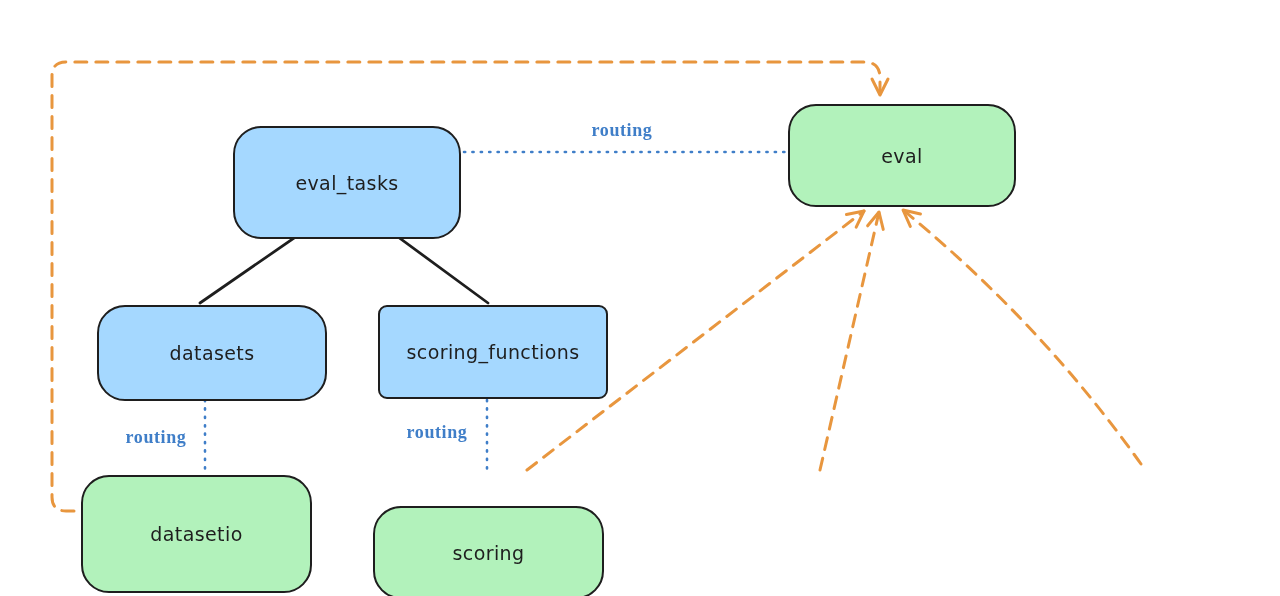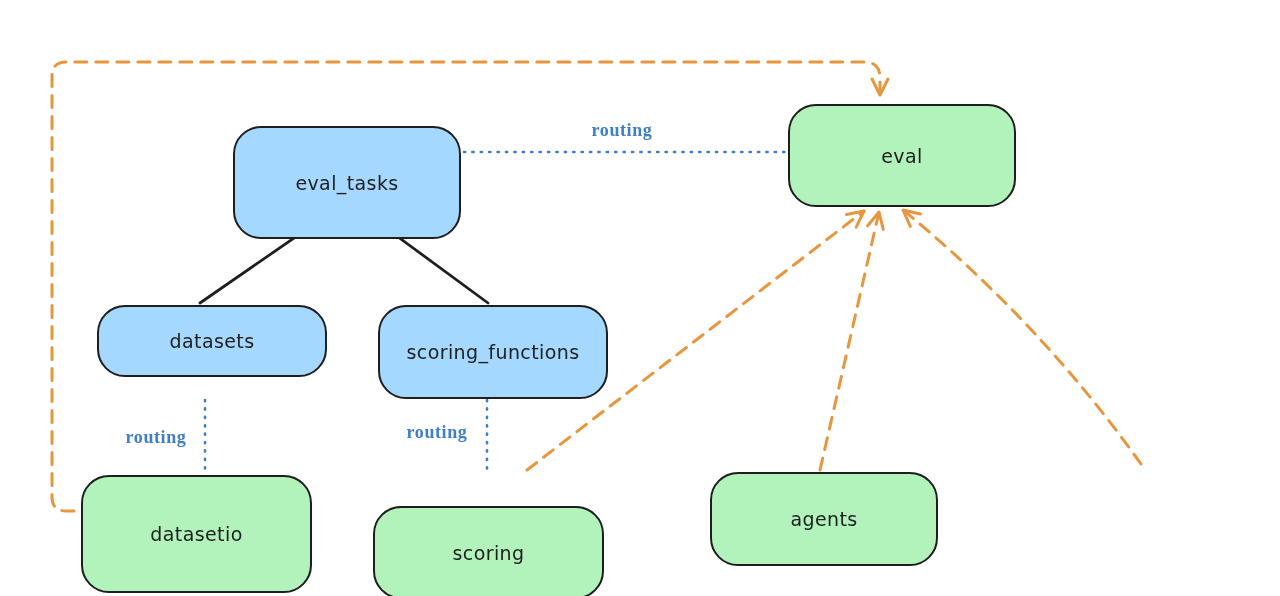--- a/index.html
+++ b/index.html
@@ -118,38 +118,35 @@
   </svg>
 
   <div class="node api" style="left:233px; top:106px; width:228px; height:113px;margin-top:20px;">
     <span>eval_tasks</span>
   </div>
 
   <div class="node provider" style="left:788px; top:104px; width:228px; height:103px;">
     <span>eval</span>
   </div>
 
-  <div class="node api" style="left:97px; top:305px; width:230px; height:72px;">
+  <div class="node api" style="left:97px; top:305px; width:230px; height:96px;">
     <span>datasets</span>
   </div>
 
-  <div class="node api" style="left:378px; top:305px; width:230px; height:94px;">
+  <div class="node api" style="left:378px; top:305px; width:230px; height:94px;border-radius:9px;">
     <span>scoring_functions</span>
   </div>
 
   <div class="node provider" style="left:81px; top:475px; width:231px; height:118px;">
     <span>datasetio</span>
   </div>
 
   <div class="node provider" style="left:373px; top:473px; width:231px; height:93px;margin-top:33px;">
     <span>scoring</span>
   </div>
 
-  <div class="node provider" style="left:710px; top:472px; width:228px; height:94px;">
-    <span>agents</span>
-  </div>
 
 
   <div class="edge-label" style="left:622px; top:130px;">routing</div>
   <div class="edge-label" style="left:156px; top:437px;">routing</div>
   <div class="edge-label" style="left:437px; top:432px;">routing</div>
 
 </div>
 
 </body></html>

